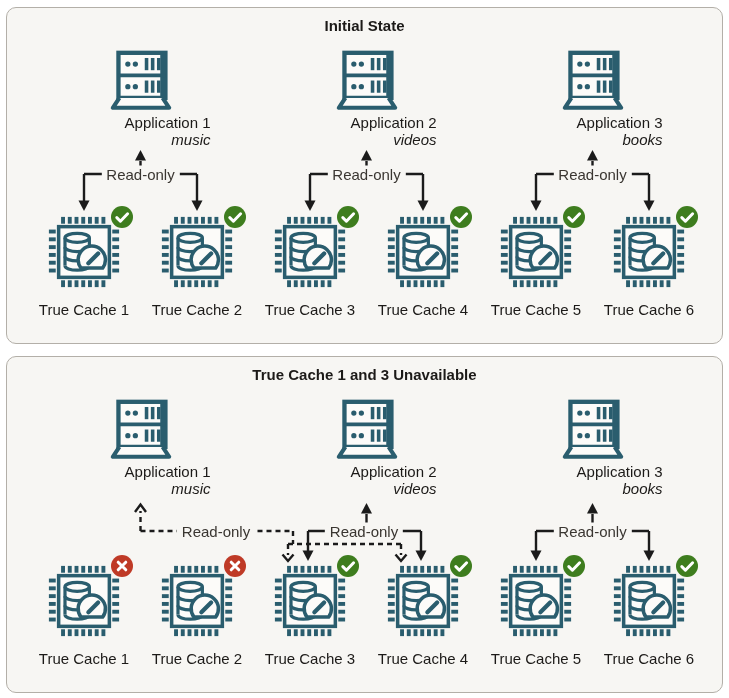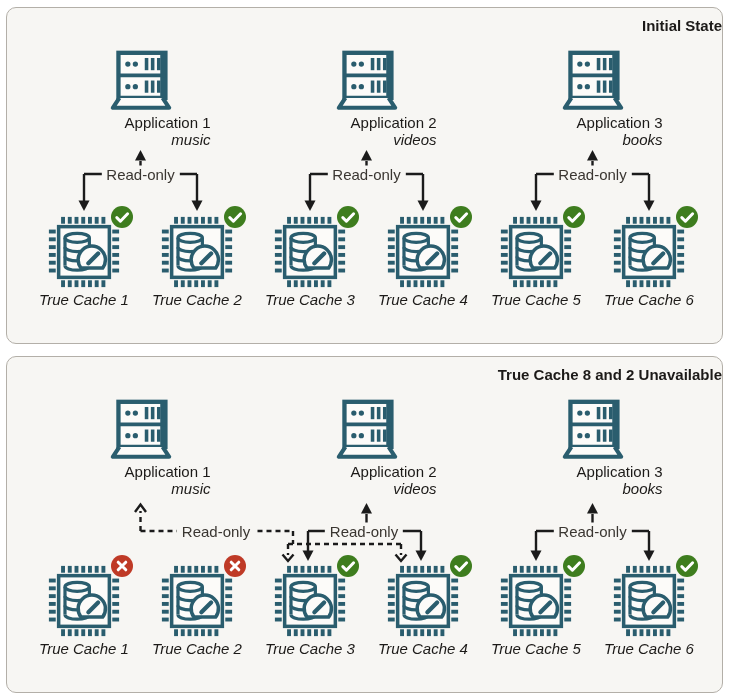--- a/index.html
+++ b/index.html
@@ -17,41 +17,41 @@
     overflow:hidden;
   }
   .panel{
     position:absolute; left:6px; width:717px; height:337px;
     background:var(--panel-bg);
     border:1px solid var(--panel-border);
     border-radius:10px;
   }
   .panel-title{
     position:absolute; top:9px; left:0; width:100%;
-    text-align:right; font-size:15px; font-weight:bold; color:var(--text);
+    text-align:center; font-size:15px; font-weight:bold; color:var(--text);
   }
   .connectors{position:absolute; left:0; top:0; width:717px; height:337px;}
   .connectors .ln{stroke:var(--arrow); stroke-width:2.4; fill:none;}
   .connectors .dashed{stroke-dasharray:5 4;}
   .connectors .head{fill:var(--arrow); stroke:none;}
   .connectors .chev{stroke:var(--arrow); stroke-width:2.4; fill:none;}
   .app{
     position:absolute; top:42px; width:140px; text-align:right;
   }
   .app svg.server{display:block; margin:0 auto;}
   .app-name{font-size:15px; line-height:17px; margin-top:2px; color:var(--text);}
   .app-sub{font-size:15px; line-height:17px; color:var(--text);font-style:italic;}
   .ro-label{
     position:absolute; transform:translate(-50%,-50%);
     background:var(--panel-bg); padding:0 5px;
     font-size:15px; color:var(--label); white-space:nowrap; z-index:2;
   }
   .cache{position:absolute; top:205px; width:104px; text-align:center;}
   .cache svg.chip{display:block; margin:0 auto;}
-  .cache-name{font-size:15px; margin-top:0; color:var(--text); white-space:nowrap;font-style:italic;}
+  .cache-name{font-size:15px; margin-top:10px; color:var(--text); white-space:nowrap;}
   .badge{position:absolute; left:78px; top:-8px;}
   .cache[data-state="available"]   .badge-bg{fill:var(--ok);}
   .cache[data-state="unavailable"] .badge-bg{fill:var(--error);}
   .cache[data-state="available"]   .glyph-x{display:none;}
   .cache[data-state="unavailable"] .glyph-check{display:none;}
   .defs-holder{position:absolute; width:0; height:0; overflow:hidden;}
 </style>
 </head>
 <body>
 
@@ -235,21 +235,21 @@
     <svg class="badge" width="24" height="24">
         <circle class="badge-bg" cx="12" cy="12" r="11"></circle>
         <path class="glyph-check" d="M6.8 12.6 l3.6 3.6 L17.6 8.8" stroke="#fff" stroke-width="3" fill="none" stroke-linecap="round" stroke-linejoin="round"></path>
         <path class="glyph-x" d="M8.2 8.2 L15.8 15.8 M15.8 8.2 L8.2 15.8" stroke="#fff" stroke-width="3" fill="none" stroke-linecap="round"></path>
       </svg>
     <div class="cache-name">True Cache 6</div>
   </div>
 </section>
 
 <section class="panel" style="top:356px">
-  <h2 class="panel-title">True Cache 8 and 2 Unavailable</h2>
+  <h2 class="panel-title">True Cache 1 and 3 Unavailable</h2>
 
   <svg class="connectors">
 
     <path class="ln dashed" d="M133.5 174 V154"></path>
       <path class="chev" d="M128 155 L133.5 147.5 L139 155"></path>
     <path class="ln dashed" d="M133.5 174 H286"></path>
     <path class="ln dashed" d="M286 174 V187"></path>
     <path class="ln dashed" d="M281 187 H394"></path>
     <path class="ln dashed" d="M281 187 V198"></path>
       <path class="chev" d="M275.5 197.5 L281 204 L286.5 197.5"></path>

